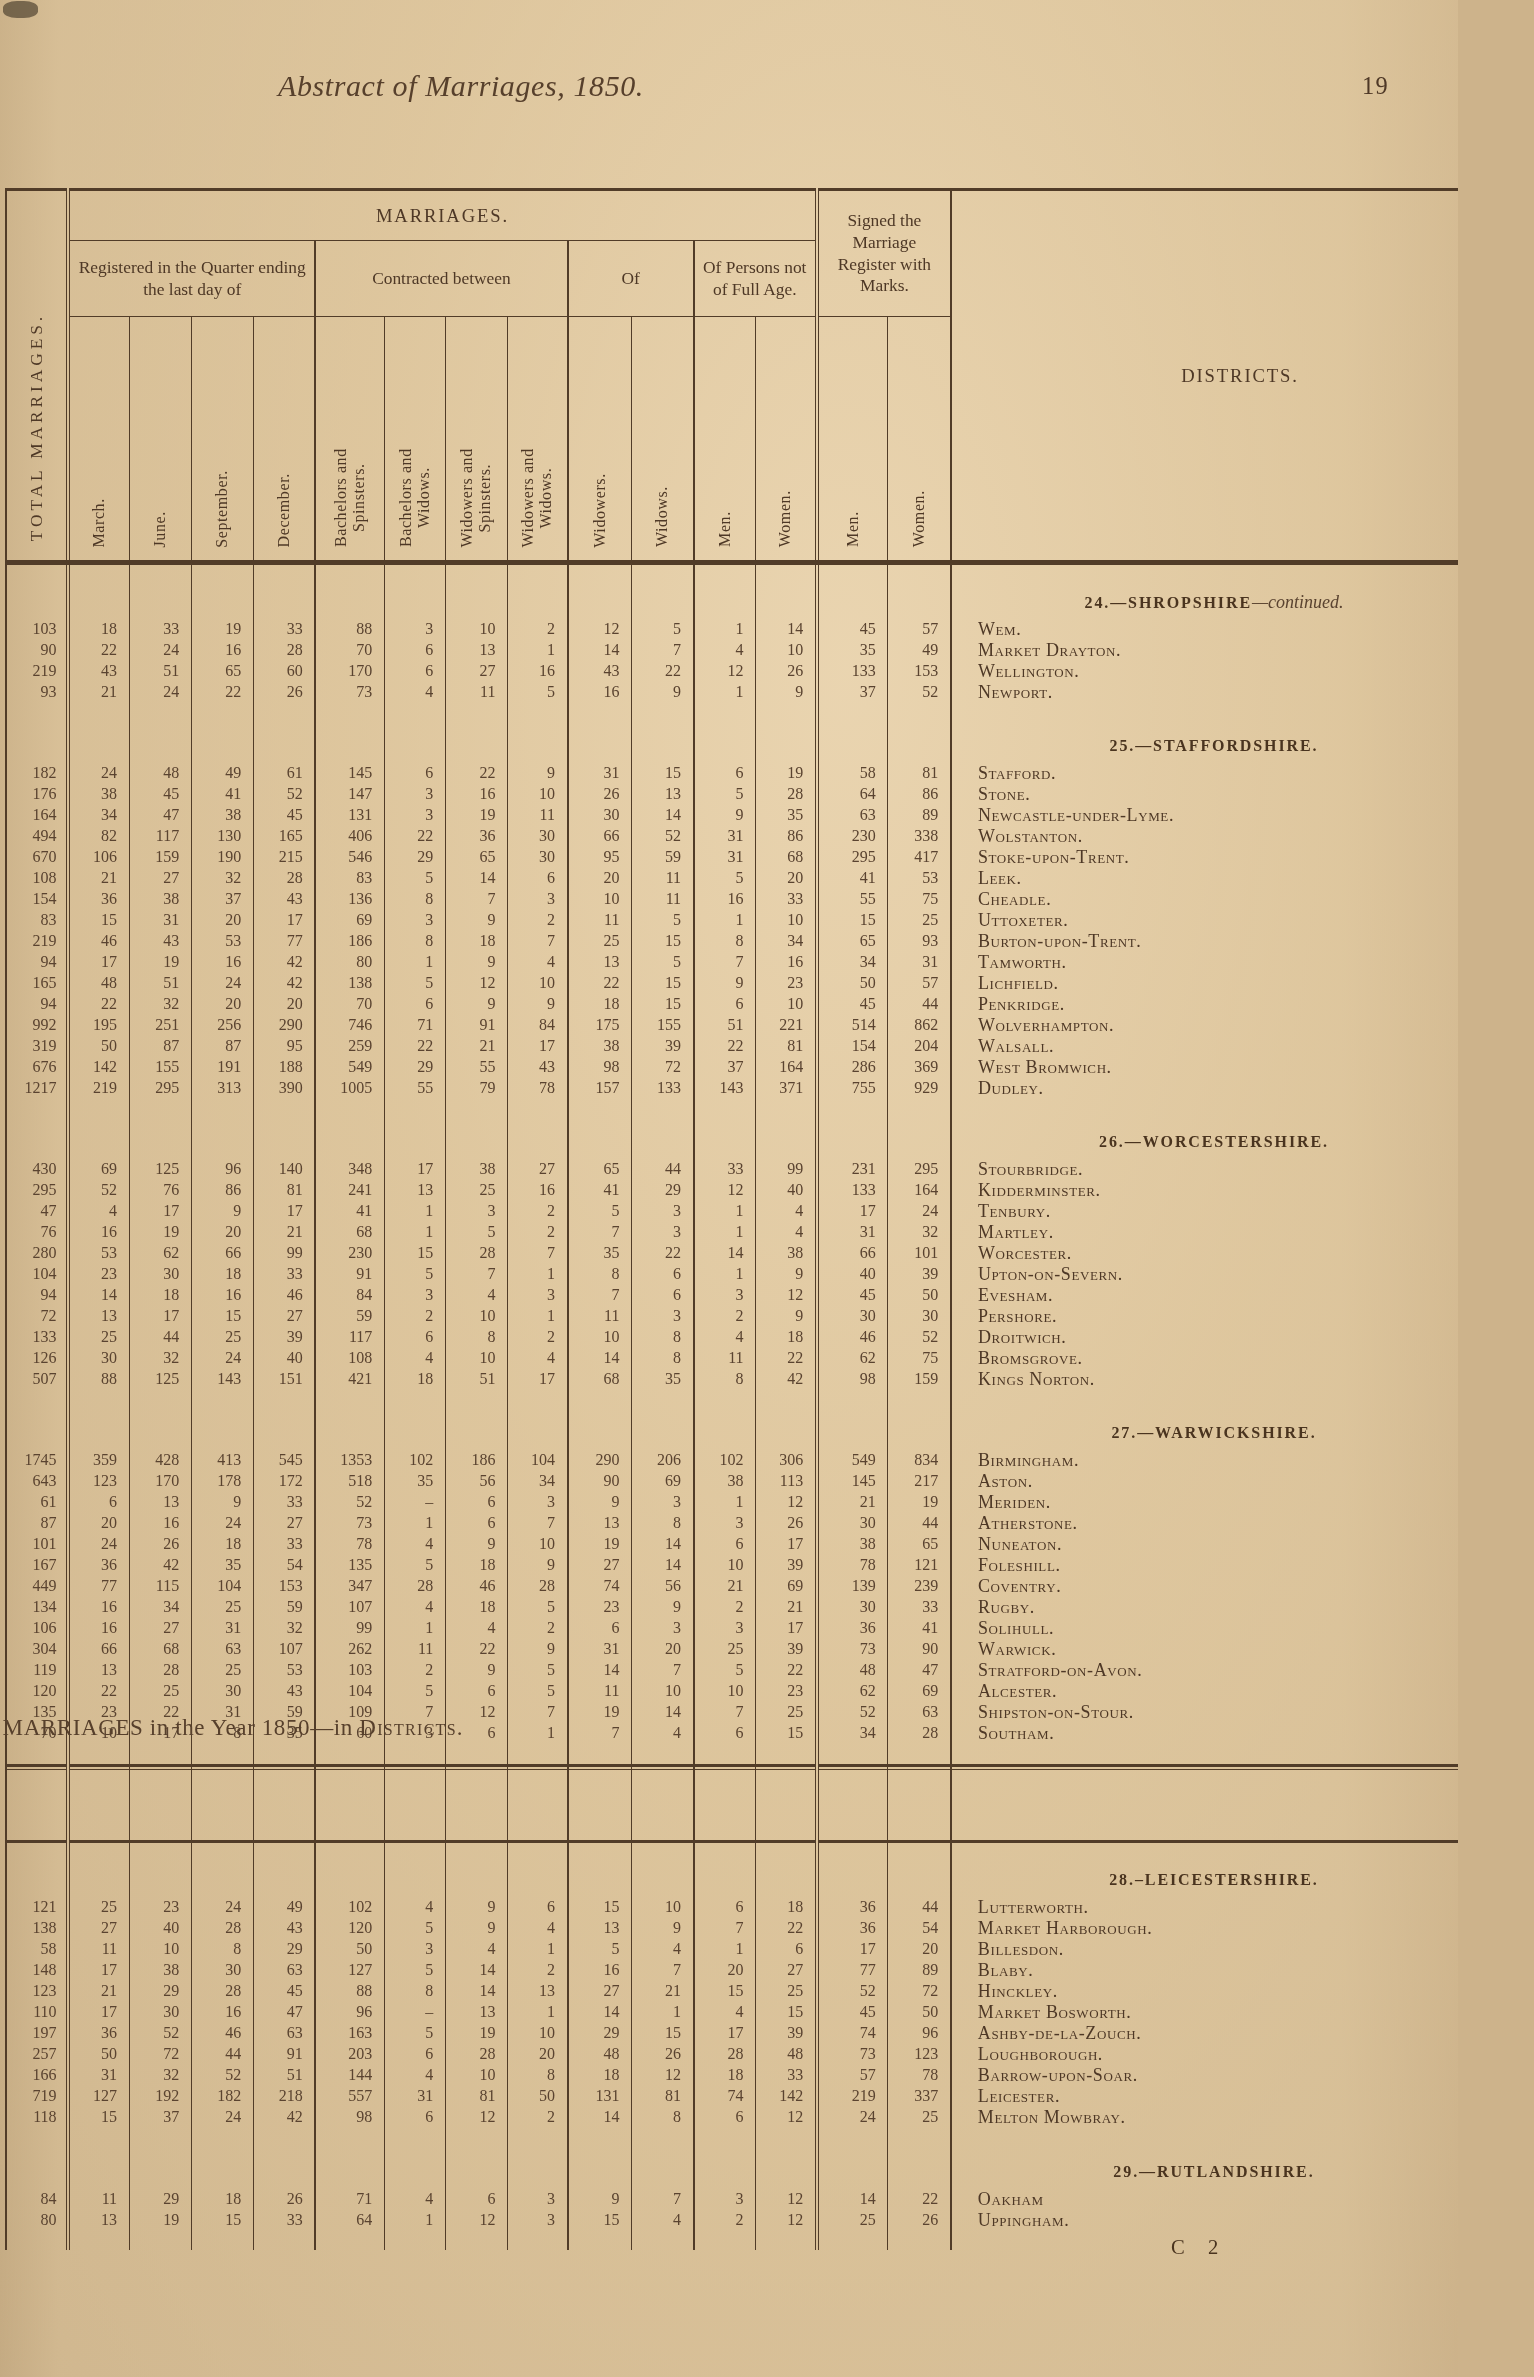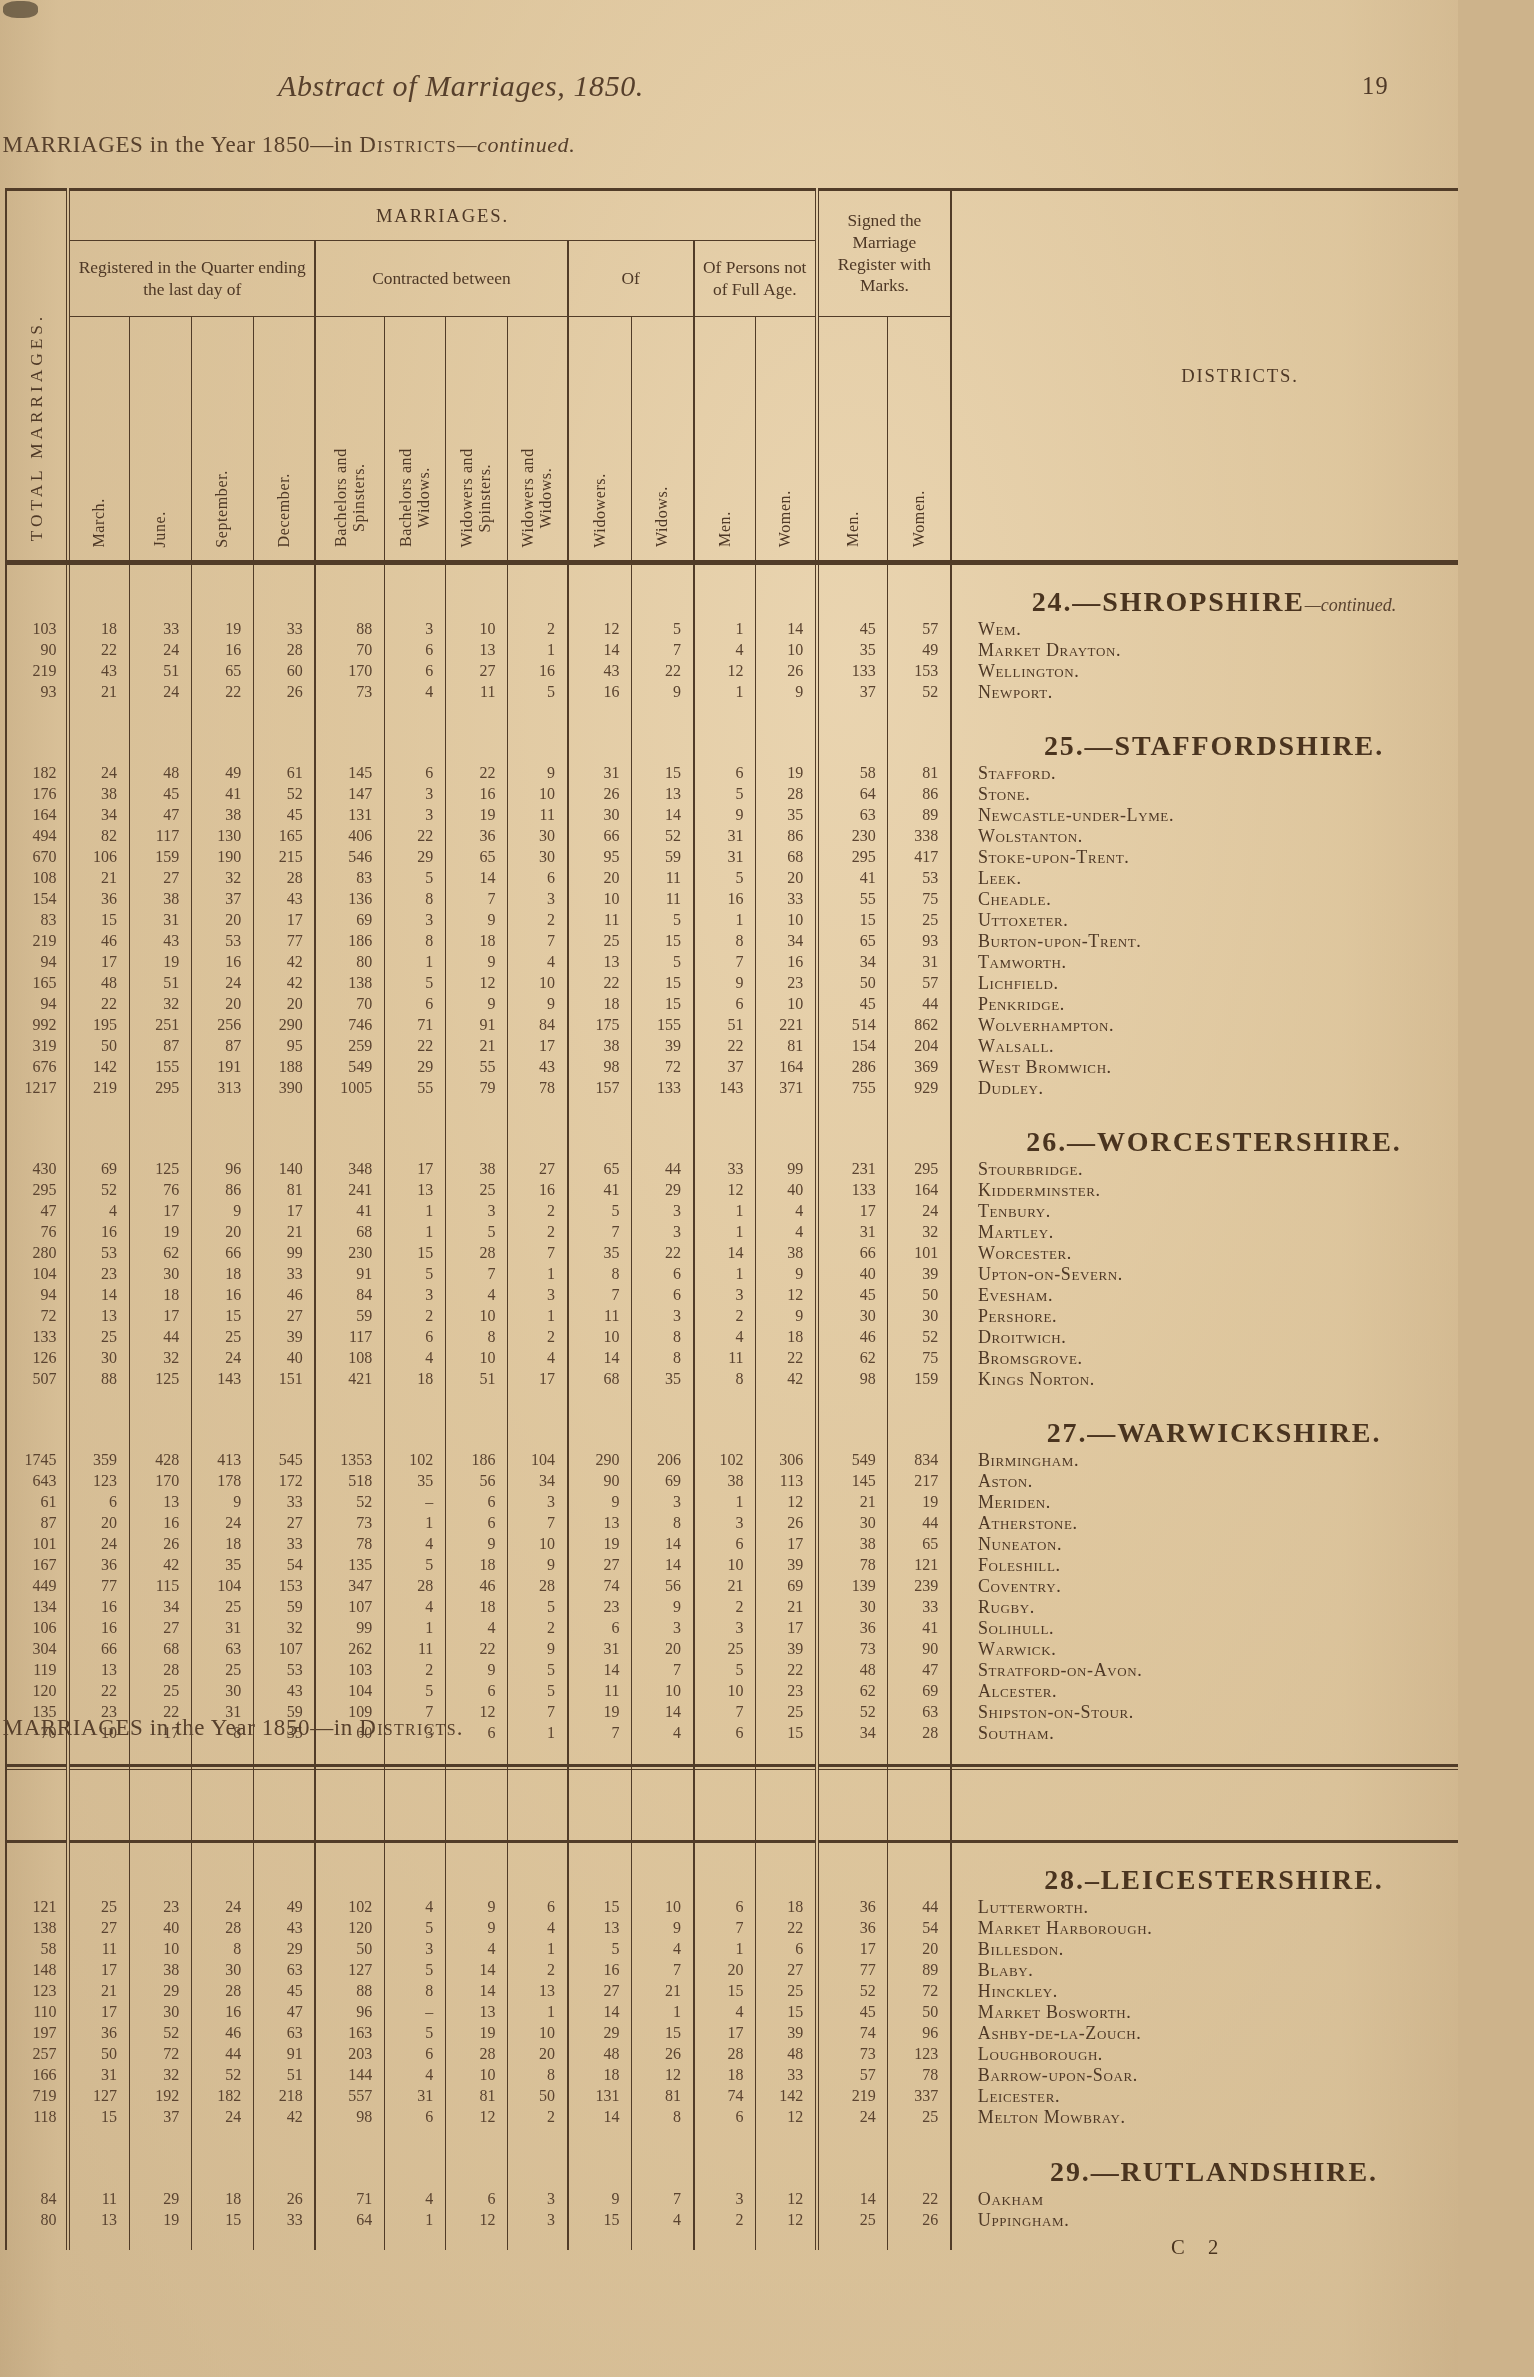--- a/index.html
+++ b/index.html
@@ -97,41 +97,40 @@
   .cells-row > :nth-child(1){padding-right:9.6px;}
   tr.data-row{height:19px;}
   tr.sec-row{height:33px;}
   td.district{
     text-align:left;padding-left:26px;
     font-variant:small-caps;font-size:18px;letter-spacing:0.6px;color:var(--ink);
   }
   td.sec-cell{
     text-align:center;padding-right:96px;vertical-align:middle;white-space:nowrap;
   }
-  td.sec-cell .lbl{font-weight:bold;font-size:28px;letter-spacing:1.9px;color:#4a341f;margin-left:44px;}
+  td.sec-cell .lbl{font-weight:bold;font-size:16px;letter-spacing:1.9px;color:#4a341f;margin-left:44px;}
   td.sec-cell i{font-size:18px;font-weight:normal;letter-spacing:0;}
 
   #t2 thead th{height:76px;border-bottom:3.9px solid var(--rule);}
 
   .sig-mark{
     position:absolute;left:1171px;top:2236px;
     font-size:20.6px;letter-spacing:9px;color:#4a341f;
   }
 </style>
 </head>
 <body>
 
 <div class="page">
   <div class="corner-smudge"></div>
   <div class="edge-left"></div>
 
   <div class="runhead-title">Abstract of Marriages, 1850.</div>
   <div class="runhead-page">19</div>
 
-  <div class="heading h1pos"><span>MARRIAGES in the Year 1850—in </span><span class="sc">Districts</span><i>—continued.</i></div>
 
   <table class="data-table" id="t1">
     <colgroup>
       <col style="width:62px">
         <col style="width:61px">
         <col style="width:62px">
         <col style="width:62px">
         <col style="width:62px">
       <col style="width:69px">
         <col style="width:61px">

